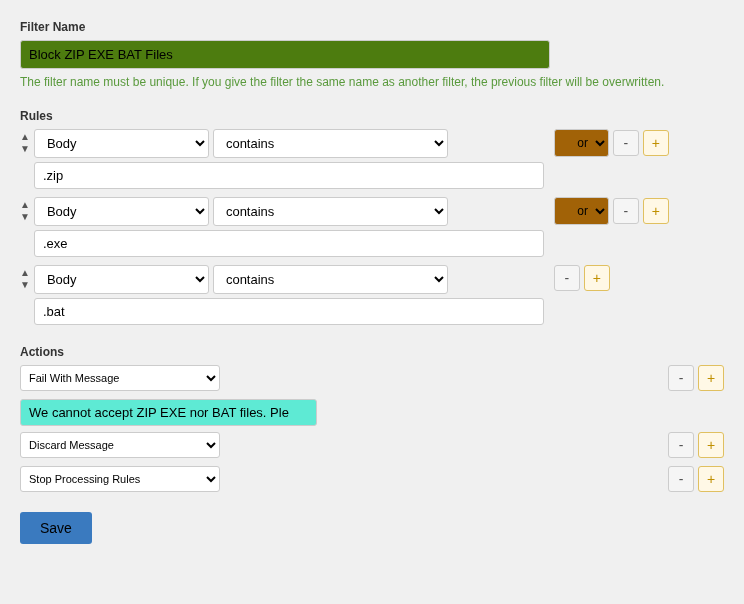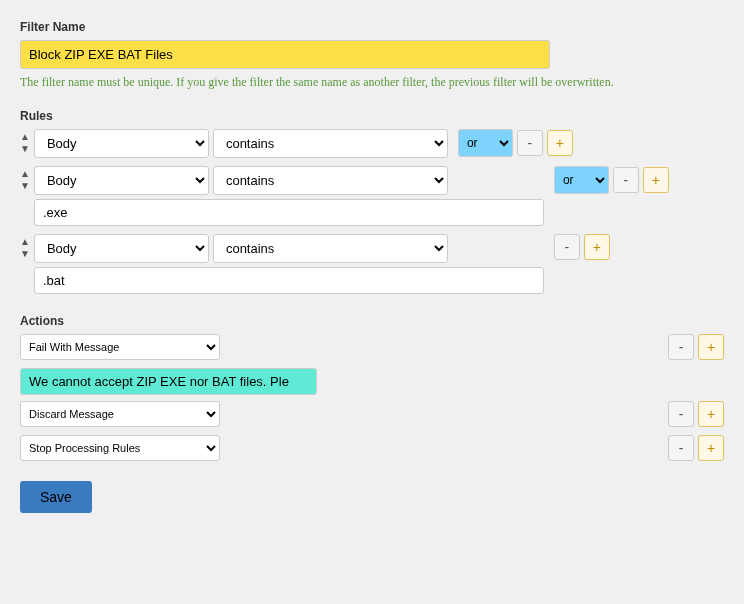--- a/index.html
+++ b/index.html
@@ -15,29 +15,28 @@
       font-size: 12px;
       margin-bottom: 6px;
     }
     .filter-name-input {
       width: 100%;
       max-width: 530px;
       padding: 6px 8px;
       border: 1px solid #ccc;
       border-radius: 3px;
       font-size: 13px;
-      background: #fde047;
+      background: #4d7c0f;
     }
     .help-text {
       color: #5a9a3d;
       font-size: 12px;
       margin-top: 5px;
       max-width: 700px;
       line-height: 1.4;
-      font-family: Liberation Serif, serif;
     }
     .rules-section {
       margin-top: 18px;
     }
     .rule-arrows {
       display: flex;
       flex-direction: column;
       margin-right: 4px;
       padding-top: 2px;
     }
@@ -79,22 +78,23 @@
       border: 1px solid #ccc;
       border-radius: 3px;
       font-size: 13px;
       background: #fff;
     }
     .connector-select {
       padding: 5px 4px;
       border: 1px solid #ccc;
       border-radius: 3px;
       font-size: 12px;
-      background: #7dd3fc;
+      background: #a16207;
       width: 55px;
+      text-align: right;
     }
     .btn-minus {
       background: #f5f5f5;
       border: 1px solid #ccc;
       border-radius: 3px;
       width: 26px;
       height: 26px;
       cursor: pointer;
       font-size: 14px;
       color: #555;
@@ -202,20 +202,21 @@
             <option>To</option>
             <option>CC</option>
           </select>
           <select class="rule-select condition-select">
             <option>contains</option>
             <option>does not contain</option>
             <option>starts with</option>
             <option>ends with</option>
           </select>
         </div>
+        <input class="rule-value" type="text" value=".zip" style="">
       </div>
       <div class="right-controls">
         <select class="connector-select">
           <option>or</option>
           <option>and</option>
         </select>
         <button class="btn-minus">-</button>
         <button class="btn-plus">+</button>
       </div>
     </div>

